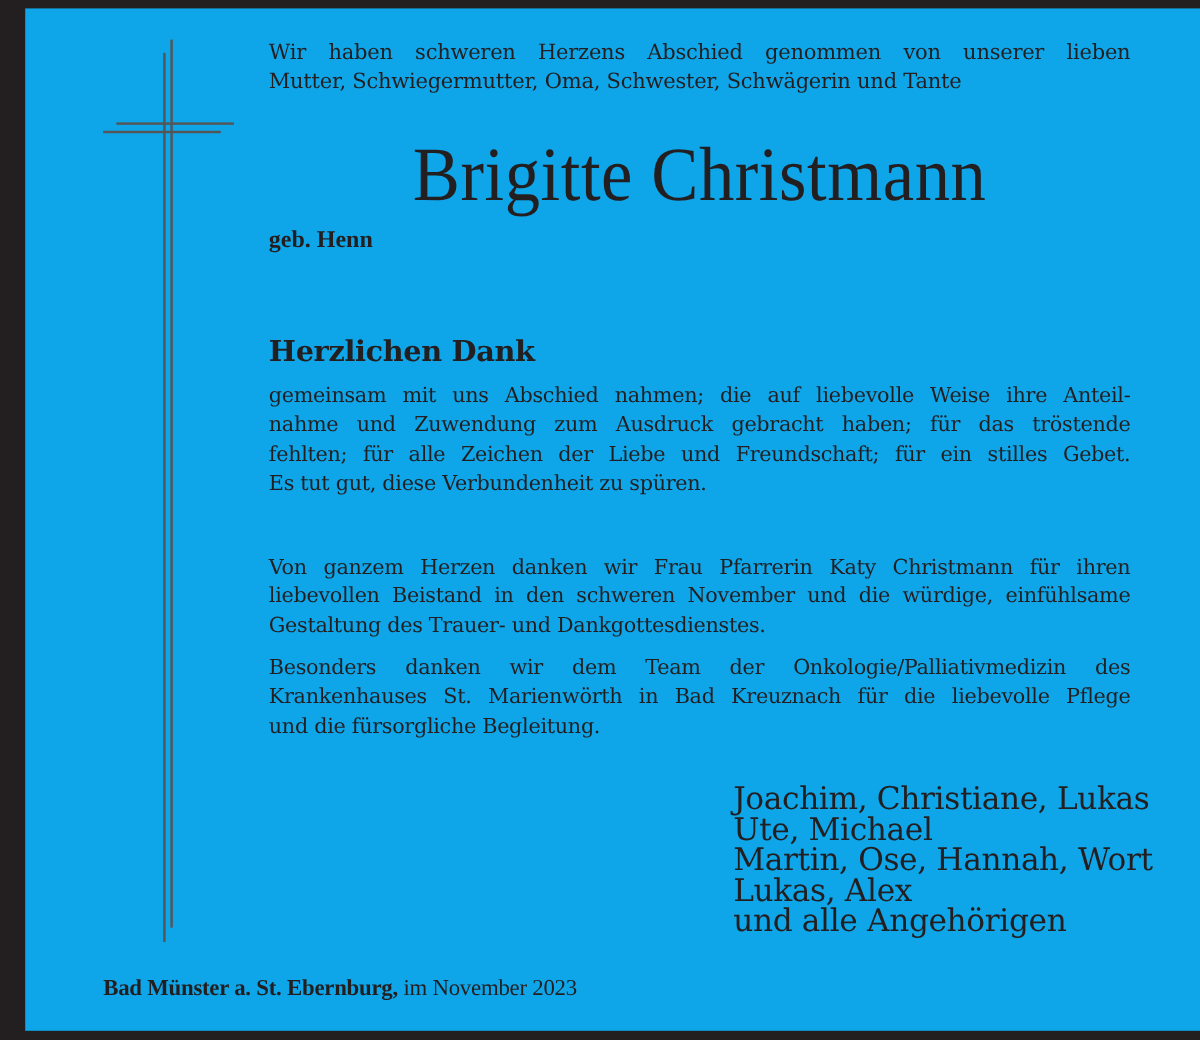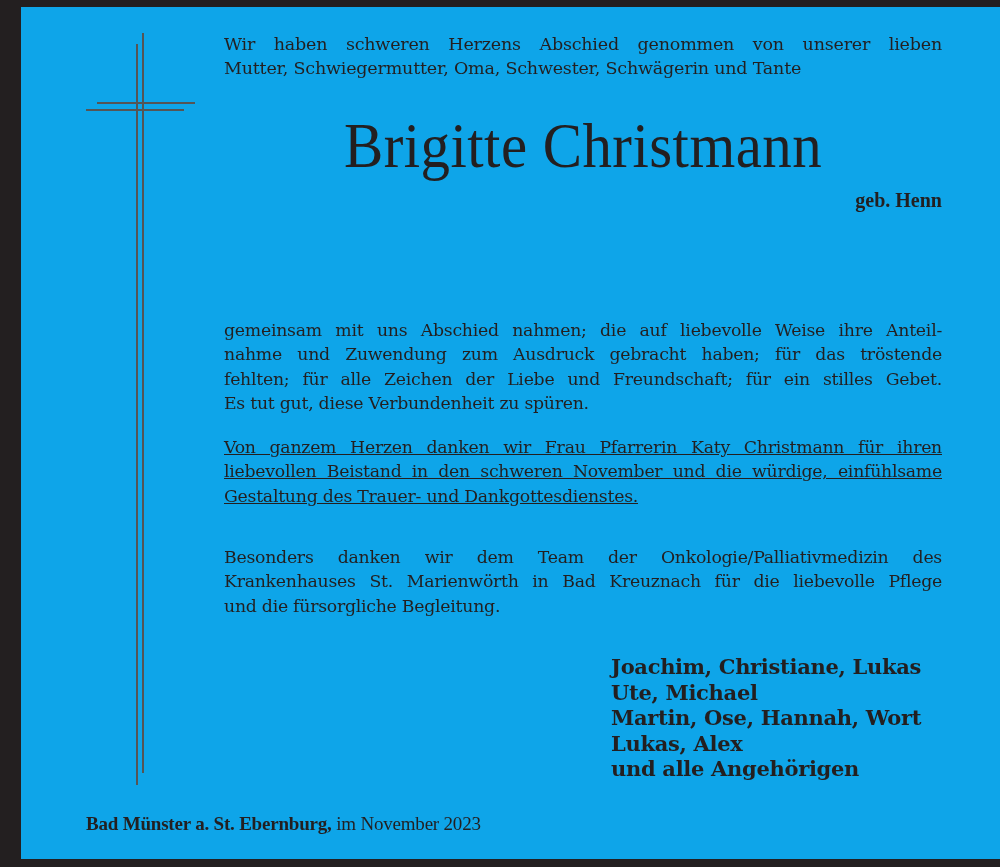--- a/index.html
+++ b/index.html
@@ -21,21 +21,21 @@
     font-size:17.5px; line-height:24px; text-align:justify; text-align-last:left;
     letter-spacing:-0.2px;
   }
   .intro .l1 { display:block; text-align:justify; text-align-last:justify; }
   .name {
     left:210px; top:110px; width:718px; text-align:center;
     font-family:"Liberation Serif", serif; font-size:64px; line-height:72px;
     letter-spacing:0.5px; transform:scaleX(0.92); transform-origin:center;
   }
   .born {
-    left:210px; top:188px; width:718px; text-align:right;
+    left:210px; top:188px; width:718px; text-align:left;
     font-family:"Liberation Serif", serif; font-weight:bold; font-size:20px; line-height:24px;
   }
   .dates {
     left:210px; top:224px; width:718px; text-align:center;
     font-family:"Liberation Serif", serif; font-weight:bold; font-size:23px; line-height:28px;
     word-spacing:2px;
   }
   .dates .gap { display:inline-block; width:58px; }
   .heading {
     left:210px; top:278px; font-weight:bold; font-size:24px; line-height:30px;
@@ -44,21 +44,21 @@
   .para {
     left:210px; width:718px; font-size:17.3px; line-height:24.3px;
     letter-spacing:-0.25px;
   }
   .para span { display:block; text-align:justify; text-align-last:justify; }
   .para span.last { text-align-last:left; }
   .p1 { top:318px; }
   .p2 { top:461px; }
   .p3 { top:545px; }
   .sign {
-    left:592px; top:654px; font-weight:bold; font-size:21px; line-height:25.5px;
+    left:592px; top:654px; font-weight:normal; font-size:26px; line-height:25.5px;
     letter-spacing:-0.3px;
   }
   .sign span { display:block; }
   .footer {
     left:66px; top:814px; font-size:17px; line-height:22px; letter-spacing:-0.2px;text-align:center;
   }
   .footer b { font-family:"Liberation Serif", serif; font-size:19px; }
   .footer .rest { font-family:"Liberation Serif", serif; font-size:19px; }
 </style>
 </head>
@@ -76,29 +76,30 @@
   <div class="txt intro" style="left:203px; top:25px;">
     <span class="l1">Wir haben schweren Herzens Abschied genommen von unserer lieben</span>
     <span>Mutter, Schwiegermutter, Oma, Schwester, Schwägerin und Tante</span>
   </div>
 
   <div class="txt name" style="left:203px; top:103px;">Brigitte Christmann</div>
 
   <div class="txt born" style="left:203px; top:181px;">geb. Henn</div>
 
 
+  <div class="txt heading" style="left:203px; top:271px;">Herzlichen Dank</div>
 
   <div class="txt para p1" style="left:203px; top:311px;">
     <span>gemeinsam mit uns Abschied nahmen; die auf liebevolle Weise ihre Anteil-</span>
     <span>nahme und Zuwendung zum Ausdruck gebracht haben; für das tröstende</span>
     <span>fehlten; für alle Zeichen der Liebe und Freundschaft; für ein stilles Gebet.</span>
     <span class="last">Es tut gut, diese Verbundenheit zu spüren.</span>
   </div>
 
-  <div class="txt para p2" style="left:203px; top:428px;text-decoration:underline;">
+  <div class="txt para p2" style="left:203px; top:454px;">
     <span>Von ganzem Herzen danken wir Frau Pfarrerin Katy Christmann für ihren</span>
     <span>liebevollen Beistand in den schweren November und die würdige, einfühlsame</span>
     <span class="last">Gestaltung des Trauer- und Dankgottesdienstes.</span>
   </div>
 
   <div class="txt para p3" style="left:203px; top:538px;">
     <span>Besonders danken wir dem Team der Onkologie/Palliativmedizin des</span>
     <span>Krankenhauses St. Marienwörth in Bad Kreuznach für die liebevolle Pflege</span>
     <span class="last">und die fürsorgliche Begleitung.</span>
   </div>

